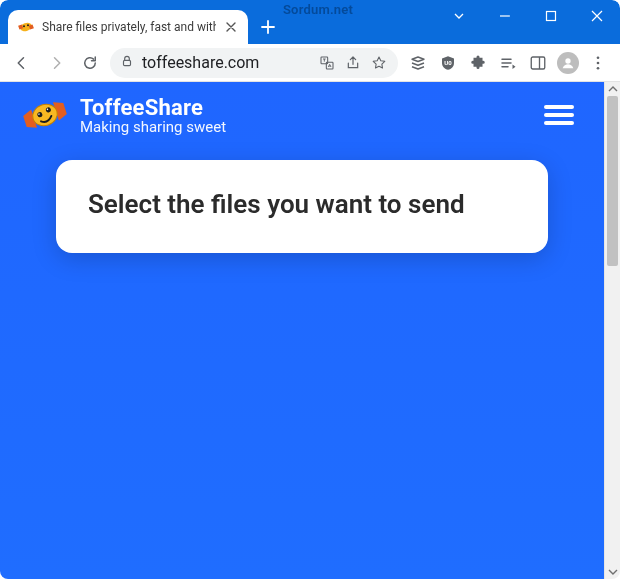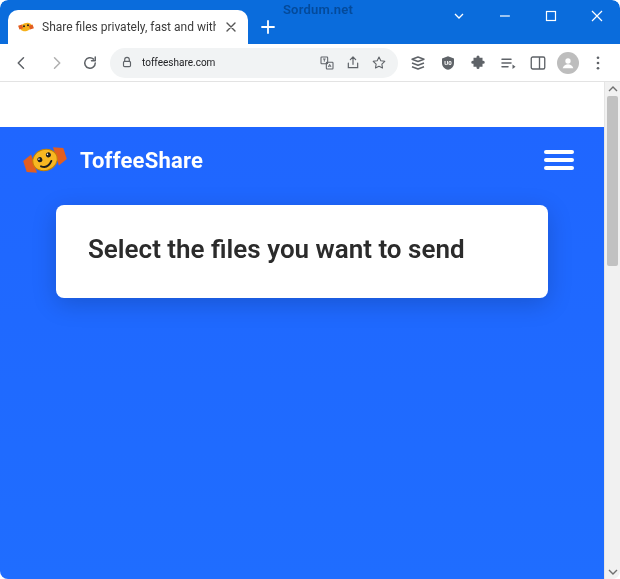--- a/index.html
+++ b/index.html
@@ -64,21 +64,21 @@
   .tbtn {
     width: 28px; height: 28px; border-radius: 50%;
     display: flex; align-items: center; justify-content: center;
     color: #5f6368;
   }
   .tbtn.disabled { color: #b0b0b0; }
   .tbtn svg { width: 18px; height: 18px; }
   .omnibox {
     flex: 1; height: 30px; background: #f1f3f4;
     border-radius: 15px; display: flex; align-items: center;
-    padding: 0 10px; gap: 8px; color: #202124; font-size: 10px;
+    padding: 0 10px; gap: 8px; color: #202124; font-size: 16px;
   }
   .omnibox .lock svg { width: 14px; height: 14px; color: #5f6368; }
   .omnibox .url { flex: 1; white-space: nowrap; overflow: hidden; }
   .omni-icon { width:18px; height:18px; display:flex; align-items:center; justify-content:center; color:#5f6368; }
   .omni-icon svg { width: 16px; height: 16px; }
   .ext-icons { display:flex; align-items:center; gap:2px; }
   .ext { width: 28px; height: 28px; display:flex; align-items:center; justify-content:center; color:#5f6368; border-radius:4px; }
   .ext svg { width:18px; height:18px; }
   .avatar { width:22px; height:22px; border-radius:50%; background:#bdbdbd; display:flex; align-items:center; justify-content:center; }
   .avatar svg { width:16px; height:16px; color:#fff; }
@@ -86,21 +86,20 @@
   
   .viewport {
     height: calc(579px - 44px - 38px);
     position: relative;
     display: flex;
   }
   .page {
     flex: 1;
     background: linear-gradient(180deg, #1f66ff 0%, #1f6dff 100%);
     overflow: hidden;
-    margin-top: 45px;
   }
   .scrollbar-track {
     width: 16px; background: #f1f1f1; position: relative;
     border-left: 1px solid #e5e5e5;
   }
   .scrollbar-thumb {
     position: absolute; left: 2px; right: 2px; top: 14px; height: 170px;
     background: #c1c1c1; border-radius: 2px;
   }
   .scrollbar-arrow {
@@ -120,21 +119,21 @@
   .brand { display:flex; flex-direction:column; }
   .brand-name { font-size:22px; font-weight:700; letter-spacing:.2px; }
   .brand-tag { font-size:15px; font-weight:400; opacity:.95; margin-top:-2px; }
   .hamburger {
     margin-left:auto; width:46px; height:40px; border-radius:8px;
     display:flex; align-items:center; justify-content:center;
   }
   .hamburger svg { width:30px; height:24px; color:#fff; }
 
   .card {
-    background:#fff; border-radius:8px;
+    background:#fff; border-radius:16px;
     margin: 22px 56px 0 56px;
     padding: 28px 32px 32px 32px;
     box-shadow: 0 6px 24px rgba(0,0,0,.18);
   }
   .card h1 {
     color:#2b2b2b; font-size:26px; font-weight:600; line-height:1.25;
   }
   .dropzone {
     margin-top: 26px;
     border: 2px dashed #cfcfcf;
@@ -312,20 +311,21 @@
             <circle cx="19" cy="22" r="2.6" fill="#1d1d1d"></circle>
             <circle cx="29" cy="20" r="2.6" fill="#1d1d1d"></circle>
             <circle cx="18.3" cy="21.2" r="0.8" fill="#fff"></circle>
             <circle cx="28.3" cy="19.2" r="0.8" fill="#fff"></circle>
             <path d="M18 29 q6 5 12 -2" fill="none" stroke="#1d1d1d" stroke-width="2" stroke-linecap="round"></path>
           </g>
         </svg>
       </span>
       <div class="brand">
         <div class="brand-name">ToffeeShare</div>
+        <div class="brand-tag">Making sharing sweet</div>
       </div>
       <div class="hamburger">
         <svg viewBox="0 0 30 24">
             <rect y="2" width="30" height="4" rx="2" fill="currentColor"></rect>
             <rect y="10" width="30" height="4" rx="2" fill="currentColor"></rect>
             <rect y="18" width="30" height="4" rx="2" fill="currentColor"></rect>
           </svg>
       </div>
     </div>
 

